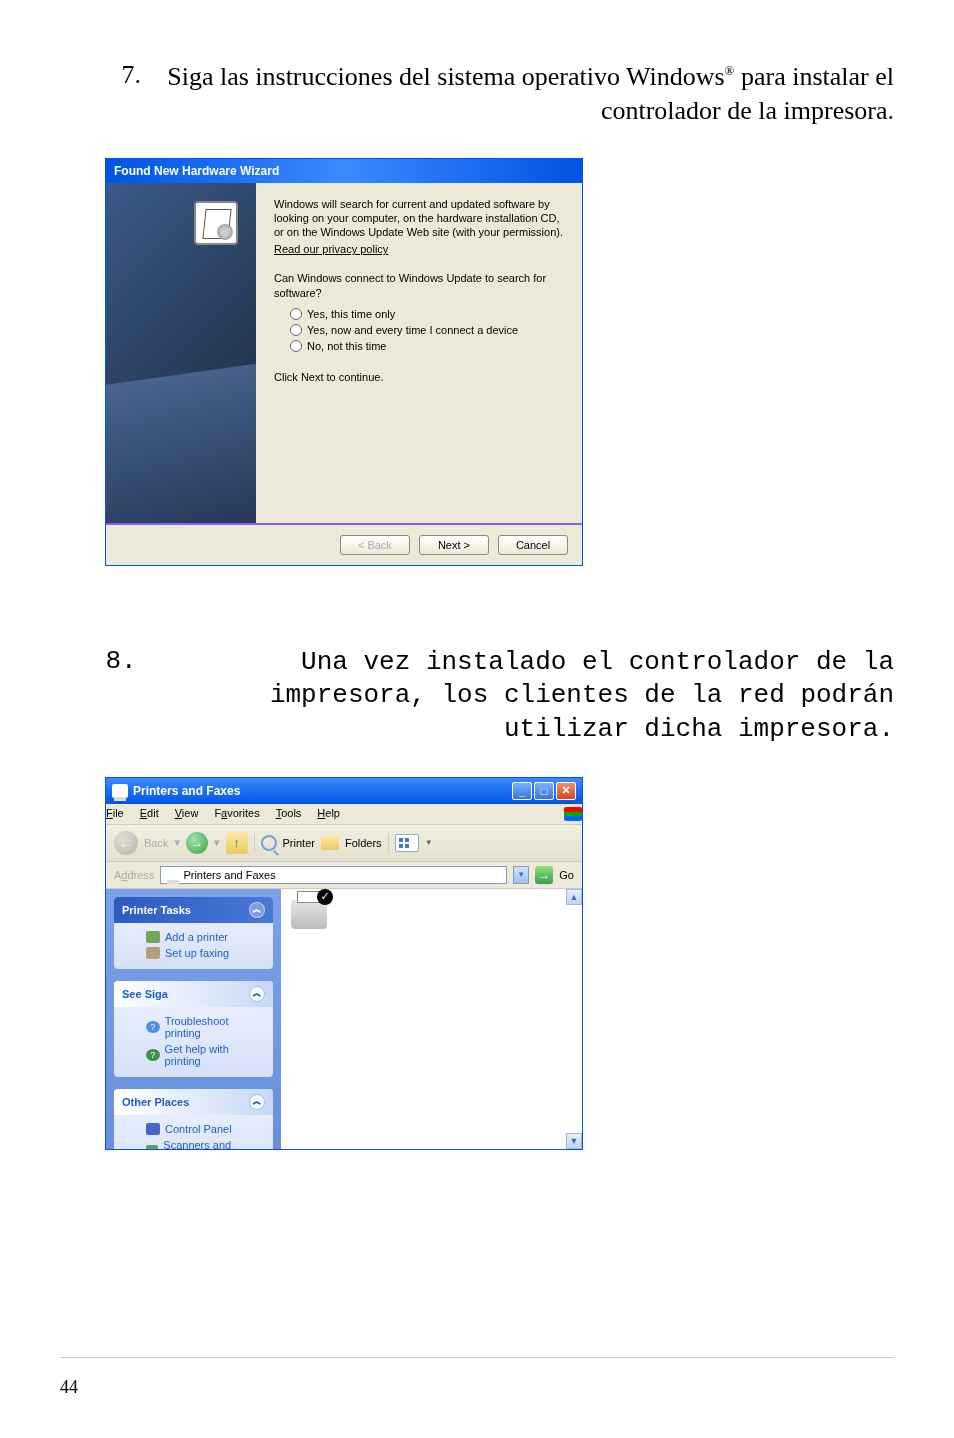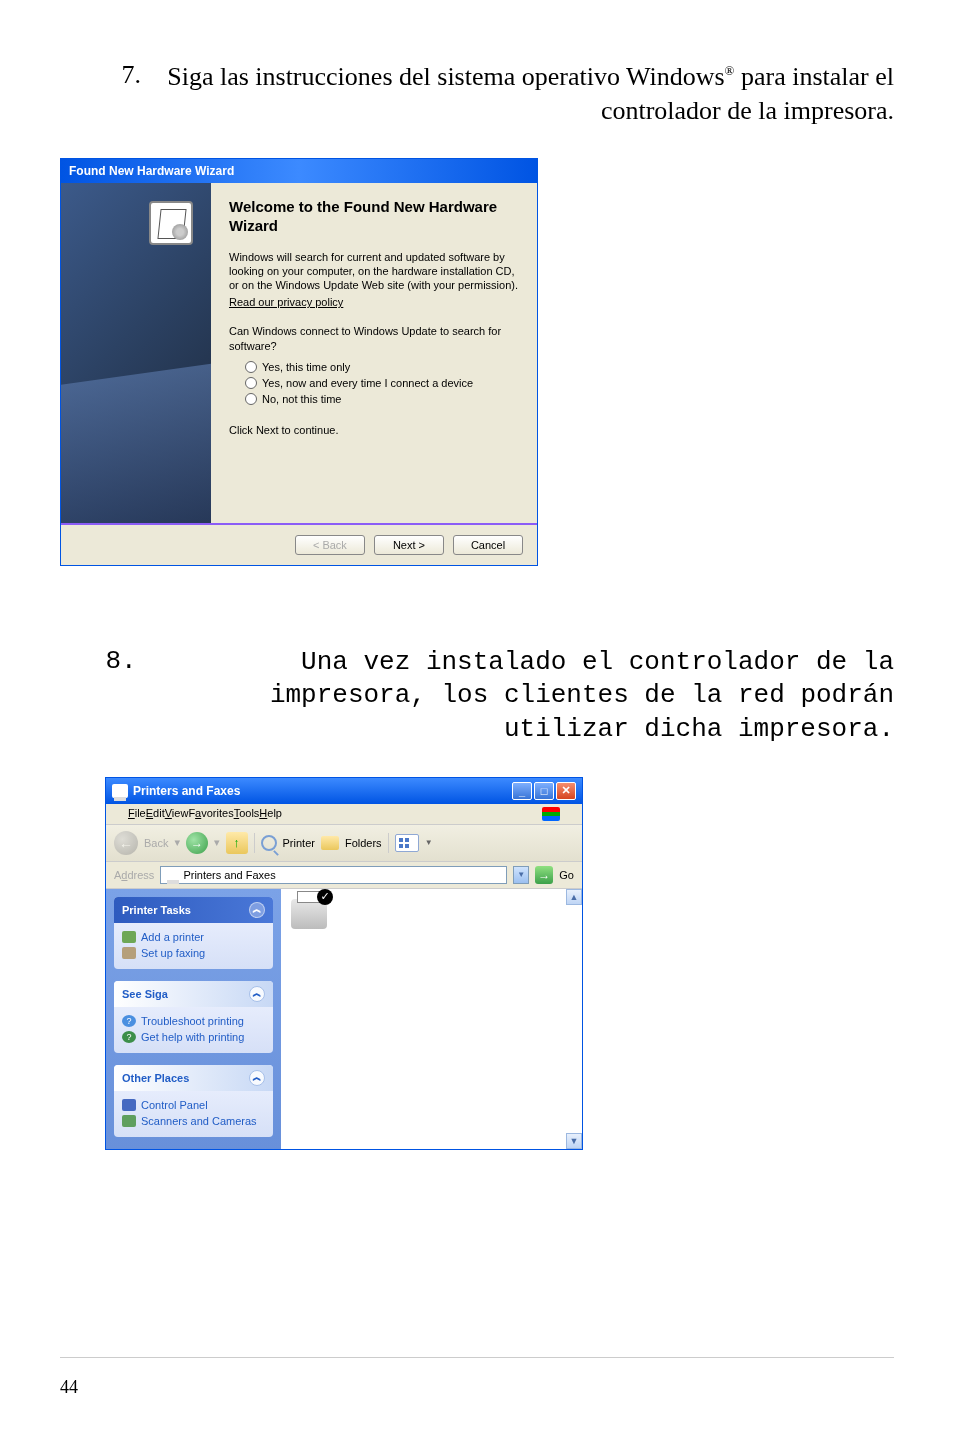--- a/index.html
+++ b/index.html
@@ -21,20 +21,21 @@
       display: inline-block;
       width: calc(100% - 40px);
       font-size: 26px;
       line-height: 1.3;
       vertical-align: top;
     }
     .step-block { margin-bottom: 30px; padding-left: 45px; text-align: right; }
     .super { font-size: 0.5em; vertical-align: super; }
     .dialog1 {
       width: 478px;
+      margin-left: 45px;
       margin-top: 20px;
       border: 1px solid #0054E3;
       font-family: Tahoma, Arial, sans-serif;
       font-size: 11px;
       color: #000;
       background: #d946ef;
     }
     .titlebar1 {
       background: linear-gradient(to right, #0054E3, #3C8AFF, #0054E3);
       color: #fff;
@@ -100,21 +101,21 @@
     }
     .titlebar2 .left { display: flex; align-items: center; gap: 5px; }
     .printer-mini-icon { width: 16px; height: 14px; background: #fff; border-radius: 2px; position: relative; }
     .printer-mini-icon::after { content: ""; position: absolute; bottom: -3px; left: 2px; width: 12px; height: 4px; background: #ddd; }
     .win-controls { display: flex; gap: 2px; }
     .win-ctrl { width: 20px; height: 18px; border: 1px solid #fff; border-radius: 2px; display: flex; align-items: center; justify-content: center; font-size: 11px; font-family: Arial; }
     .win-ctrl.min { background: linear-gradient(to bottom, #7EAFFE, #3874D6); color: #fff; }
     .win-ctrl.max { background: linear-gradient(to bottom, #7EAFFE, #3874D6); color: #fff; }
     .win-ctrl.close { background: linear-gradient(to bottom, #F58E6F, #D6441F); color: #fff; }
     .menubar {
-      background: #ECE9D8; padding: 3px 22px; display: flex; gap: 0;
+      background: #ECE9D8; padding: 3px 0; display: flex; gap: 16px;
       border-bottom: 1px solid #ccc;
     }
     .menubar .menu-item .ul { text-decoration: underline; }
     .flag-icon {
       margin-left: auto; width: 18px; height: 14px;
       background: linear-gradient(to bottom, #f00 0 33%, #0a0 33% 66%, #06f 66% 100%);
       border-radius: 2px;
     }
     .toolbar {
       background: linear-gradient(to bottom, #F1EFE2, #E3E0CF);
@@ -154,21 +155,21 @@
     .task-head {
       padding: 5px 8px; font-weight: bold; font-size: 11px;
       display: flex; justify-content: space-between; align-items: center;
       background: linear-gradient(to right, #fff, #C7D8F5); color: #215DC6;
     }
     .collapse-btn { width: 16px; height: 16px; border-radius: 50%; background: rgba(255,255,255,0.85); color: #215DC6; display: flex; align-items: center; justify-content: center; font-size: 9px; border: 1px solid #A6BFE8; }
     .task-head.primary-head .collapse-btn { background: rgba(255,255,255,0.3); color: #fff; border-color: rgba(255,255,255,0.5); }
     .task-items { padding: 6px 8px 8px 8px; }
     .task-link {
       color: #215DC6; font-size: 11px; padding: 2px 0;
-      display: flex; align-items: center; gap: 5px;
+      display: flex; align-items: center; gap: 5px; margin-left: 24px;
     }
     .tiny-icon { width: 14px; height: 12px; background: #6EA756; border-radius: 2px; display: inline-block; }
     .tiny-icon.fax { background: #B59F7B; }
     .tiny-icon.help { background: #4A8FE0; border-radius: 50%; color: #fff; font-size: 9px; text-align: center; line-height: 12px; }
     .tiny-icon.help2 { background: #3C8F4A; border-radius: 50%; color: #fff; font-size: 9px; text-align: center; line-height: 12px; }
     .tiny-icon.cp { background: #4569C1; border-radius: 2px; }
     .tiny-icon.sc { background: #5F9F5F; }
 
     .content-area { flex: 1; background: #fff; position: relative; }
     .scroll-arrow-up, .scroll-arrow-down {
@@ -215,21 +216,20 @@
 </div>
 
 <div class="dialog1">
   <div class="titlebar1">Found New Hardware Wizard</div>
   <div class="dialog-body1">
     <div class="dialog-left">
       <div class="inst-icon"></div>
       <div class="shape-a"></div>
     </div>
     <div class="dialog-right">
-      <div class="wiz-title">Welcome to the Found New Hardware Wizard</div>
       <div class="wiz-text">Windows will search for current and updated software by looking on your computer, on the hardware installation CD, or on the Windows Update Web site (with your permission).</div>
       <span class="wiz-link">Read our privacy policy</span>
       <div class="wiz-text" style="margin-top:12px">Can Windows connect to Windows Update to search for software?</div>
       <div class="radio-group">
         <div class="radio-item">
           <span class="radio"></span>
           <span>Yes, this time only</span>
         </div>
         <div class="radio-item">
           <span class="radio"></span>

